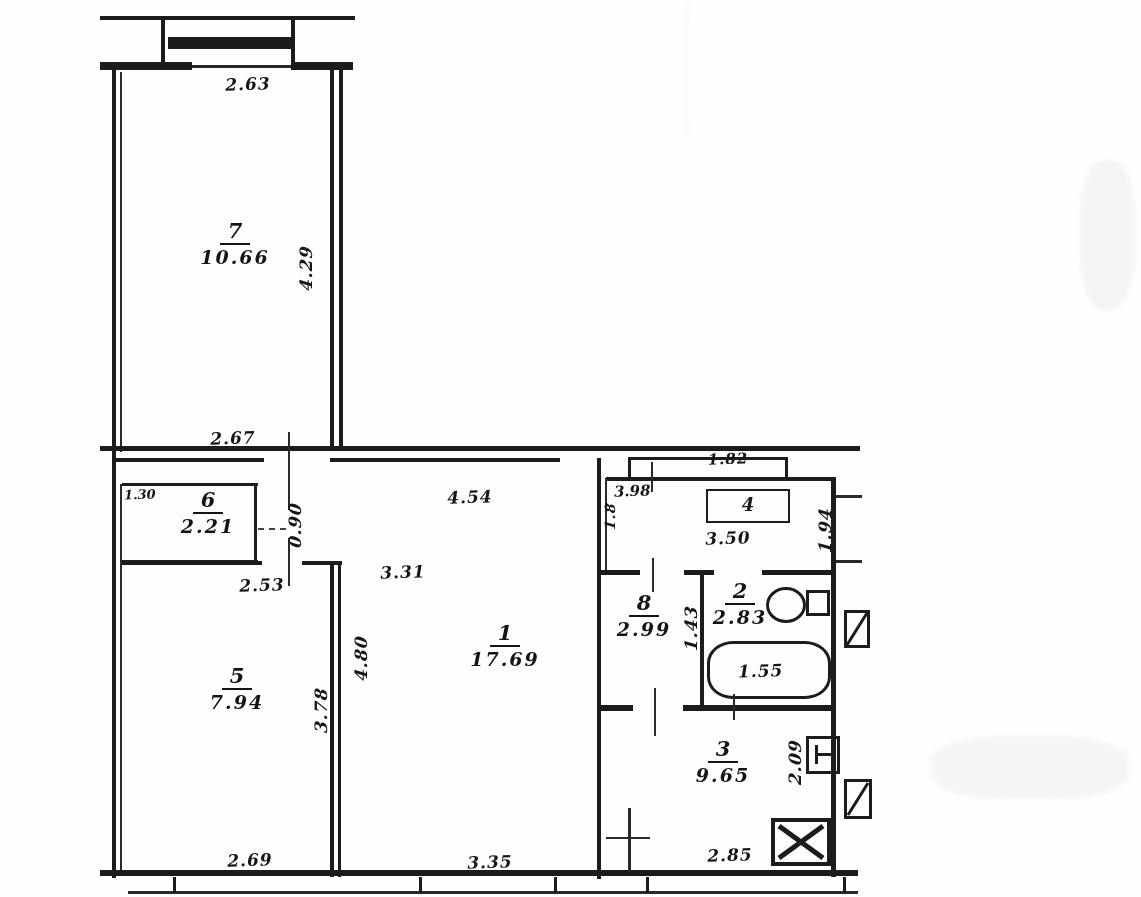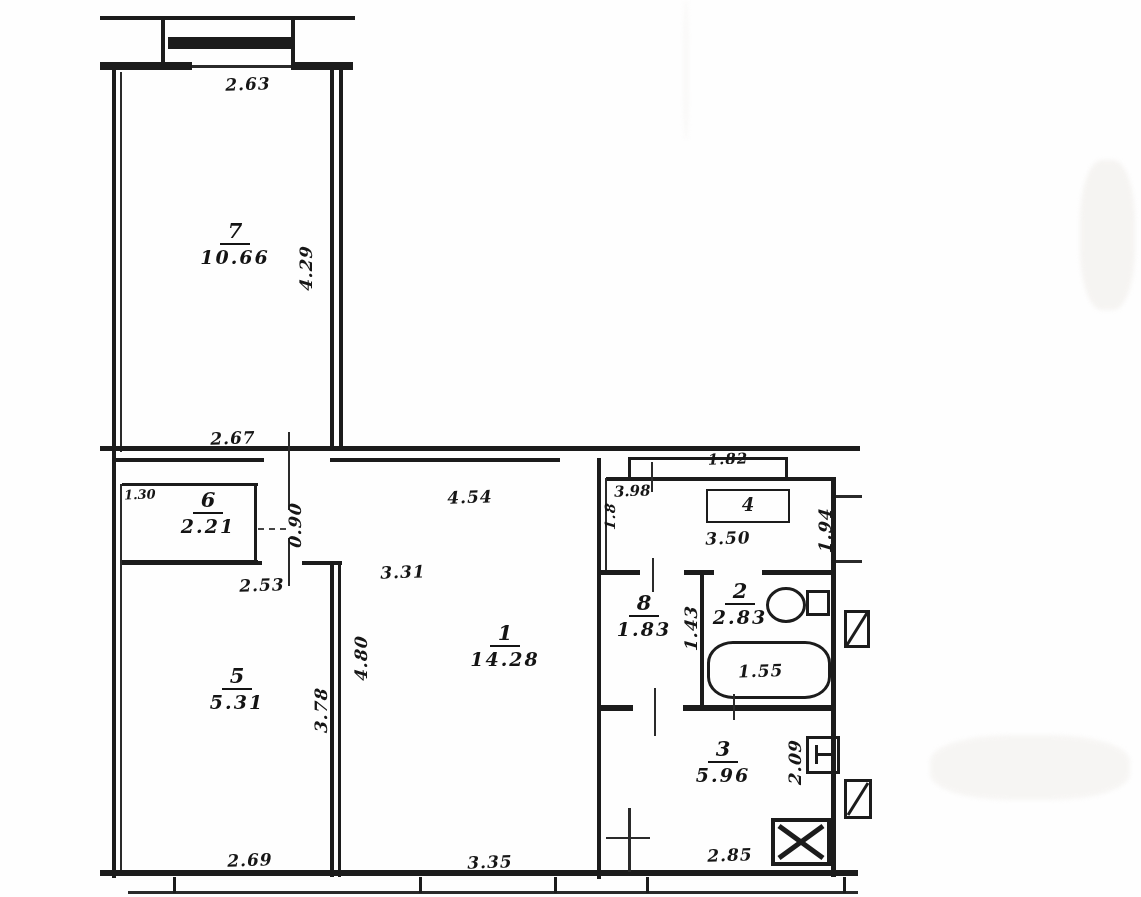--- a/index.html
+++ b/index.html
@@ -92,31 +92,31 @@
   <div class="vdim" style="left:272px;top:515px">0.90</div>
   <div class="lbl" style="left:222px;top:575px;width:80px">2.53</div>
 
   <div class="w" style="left:122px;top:561px;width:140px;height:4px"></div>
   <div class="w" style="left:302px;top:561px;width:40px;height:4px"></div>
   <div class="w" style="left:330px;top:561px;width:4px;height:316px"></div>
   <div class="w" style="left:338px;top:561px;width:3px;height:316px"></div>
 
   <div class="room" style="left:192px;top:665px;width:90px">
     <span class="num">5</span>
-    <div class="area">5.31</div>
+    <div class="area">7.94</div>
   </div>
   <div class="vdim" style="left:298px;top:700px">3.78</div>
   <div class="vdim" style="left:338px;top:648px">4.80</div>
   <div class="lbl" style="left:205px;top:850px;width:90px">2.69</div>
 
   <div class="lbl" style="left:425px;top:487px;width:90px">4.54</div>
   <div class="lbl" style="left:368px;top:562px;width:70px">3.31</div>
   <div class="room" style="left:460px;top:622px;width:90px">
     <span class="num">1</span>
-    <div class="area">14.28</div>
+    <div class="area">17.69</div>
   </div>
   <div class="lbl" style="left:445px;top:852px;width:90px">3.35</div>
 
   <div class="w" style="left:597px;top:458px;width:4px;height:421px"></div>
   <div class="w thin" style="left:605px;top:478px;width:2px;height:96px"></div>
 
   <div class="lbl" style="left:688px;top:450px;width:80px;font-size:15px">1.82</div>
   <div class="lbl small" style="left:614px;top:482px;font-size:15px">3.98</div>
   <div class="box" style="left:706px;top:489px;width:84px;height:34px;border-width:2px">
     <div style="text-align:center;font-style:italic;font-weight:700;font-size:18px;line-height:28px">4</div>
@@ -127,21 +127,21 @@
   <div class="w thin" style="left:651px;top:462px;width:2px;height:30px"></div>
 
   <div class="w" style="left:601px;top:570px;width:39px;height:5px"></div>
   <div class="w" style="left:684px;top:570px;width:30px;height:5px"></div>
   <div class="w" style="left:762px;top:570px;width:73px;height:5px"></div>
   <div class="w thin" style="left:652px;top:558px;width:2px;height:34px"></div>
 
   <div class="w" style="left:700px;top:574px;width:4px;height:134px"></div>
   <div class="room" style="left:612px;top:592px;width:64px">
     <span class="num">8</span>
-    <div class="area">1.83</div>
+    <div class="area">2.99</div>
   </div>
   <div class="vdim" style="left:668px;top:618px">1.43</div>
 
   <div class="room" style="left:708px;top:580px;width:64px">
     <span class="num">2</span>
     <div class="area">2.83</div>
   </div>
 
   <div class="box" style="left:766px;top:587px;width:40px;height:36px;border-radius:50%"></div>
   <div class="box" style="left:806px;top:590px;width:24px;height:26px;border-width:3px"></div>
@@ -150,21 +150,21 @@
     <div class="lbl" style="position:static;margin-top:16px;margin-left:28px;text-align:left">1.55</div>
   </div>
 
   <div class="w" style="left:601px;top:705px;width:32px;height:6px"></div>
   <div class="w" style="left:683px;top:705px;width:152px;height:6px"></div>
   <div class="w thin" style="left:654px;top:688px;width:2px;height:48px"></div>
   <div class="w thin" style="left:733px;top:694px;width:2px;height:26px"></div>
 
   <div class="room" style="left:678px;top:738px;width:90px">
     <span class="num">3</span>
-    <div class="area">5.96</div>
+    <div class="area">9.65</div>
   </div>
   <div class="vdim" style="left:772px;top:752px">2.09</div>
   <div class="lbl" style="left:690px;top:845px;width:80px">2.85</div>
 
   <div class="box" style="left:806px;top:736px;width:34px;height:38px">
     <div class="w" style="left:6px;top:14px;width:18px;height:3px;position:absolute"></div>
     <div class="w" style="left:6px;top:6px;width:3px;height:19px;position:absolute"></div>
   </div>
 
   <div class="box" style="left:771px;top:818px;width:60px;height:48px;border-width:4px"></div>

